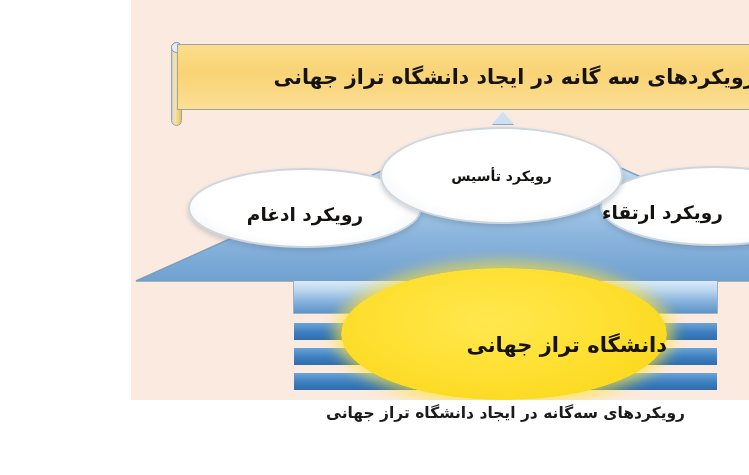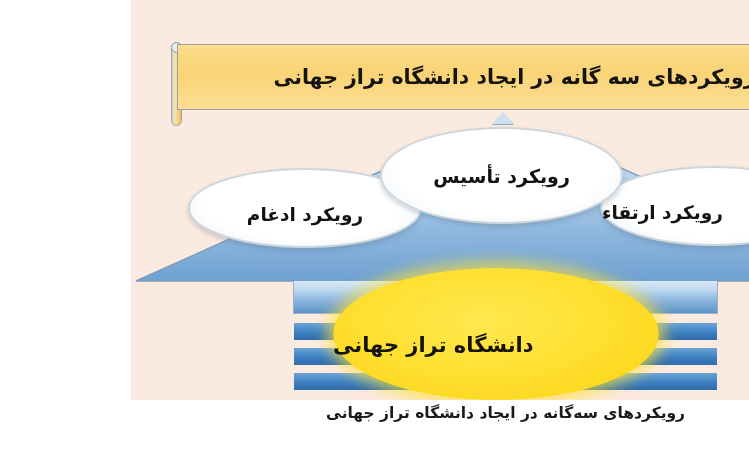--- a/index.html
+++ b/index.html
@@ -118,21 +118,21 @@
     border-radius: 50%;
     background: radial-gradient(ellipse at 50% 38%, #ffffff 0%, #ffffff 62%, #f3f6f8 82%, #e4eaee 100%);
     border: 2px solid #cdd6dc;
     box-sizing: border-box;
     box-shadow: 0 3px 5px rgba(90,110,130,0.30);
     display: flex;
     align-items: center;
     justify-content: center;
   }
   .ellipse-label {
-    font-size: 19px;
+    font-size: 14px;
     font-weight: bold;
     color: #14120f;
     white-space: nowrap;
     direction: rtl;
   }
 
   #ellipse-center {
     left: 249px;
     top: 127px;
     width: 243px;
@@ -156,31 +156,31 @@
   }
   #ellipse-left .ellipse-label,
   #ellipse-right .ellipse-label {
     font-size: 18.5px;
     margin-top: 12px;
   }
 
   
   #goal-ellipse {
     position: absolute;
-    left: 202px;
+    left: 210px;
     top: 268px;
     width: 326px;
     height: 132px;
     border-radius: 50%;
     background: radial-gradient(ellipse at 46% 40%, #ffe84f 0%, #ffe033 45%, #fbd91f 78%, #f3cf12 100%);
     box-shadow: 0 0 14px 7px rgba(255,224,51,0.65);
     z-index: 8;
     display: flex;
     align-items: center;
-    justify-content: flex-end;
+    justify-content: flex-start;
   }
   #goal-label {
     font-size: 21px;
     font-weight: bold;
     color: #16130d;
     white-space: nowrap;
     direction: rtl;
     margin-top: 22px;
   }
 

